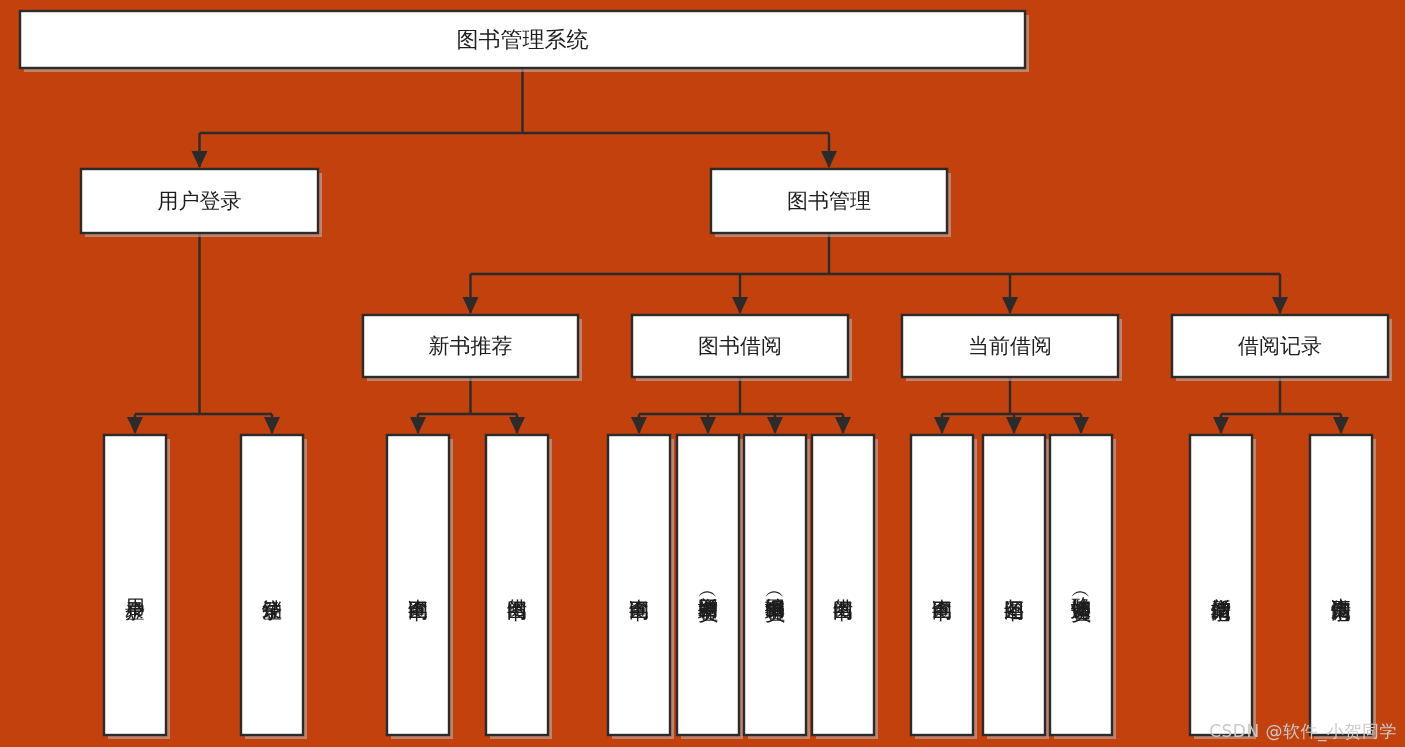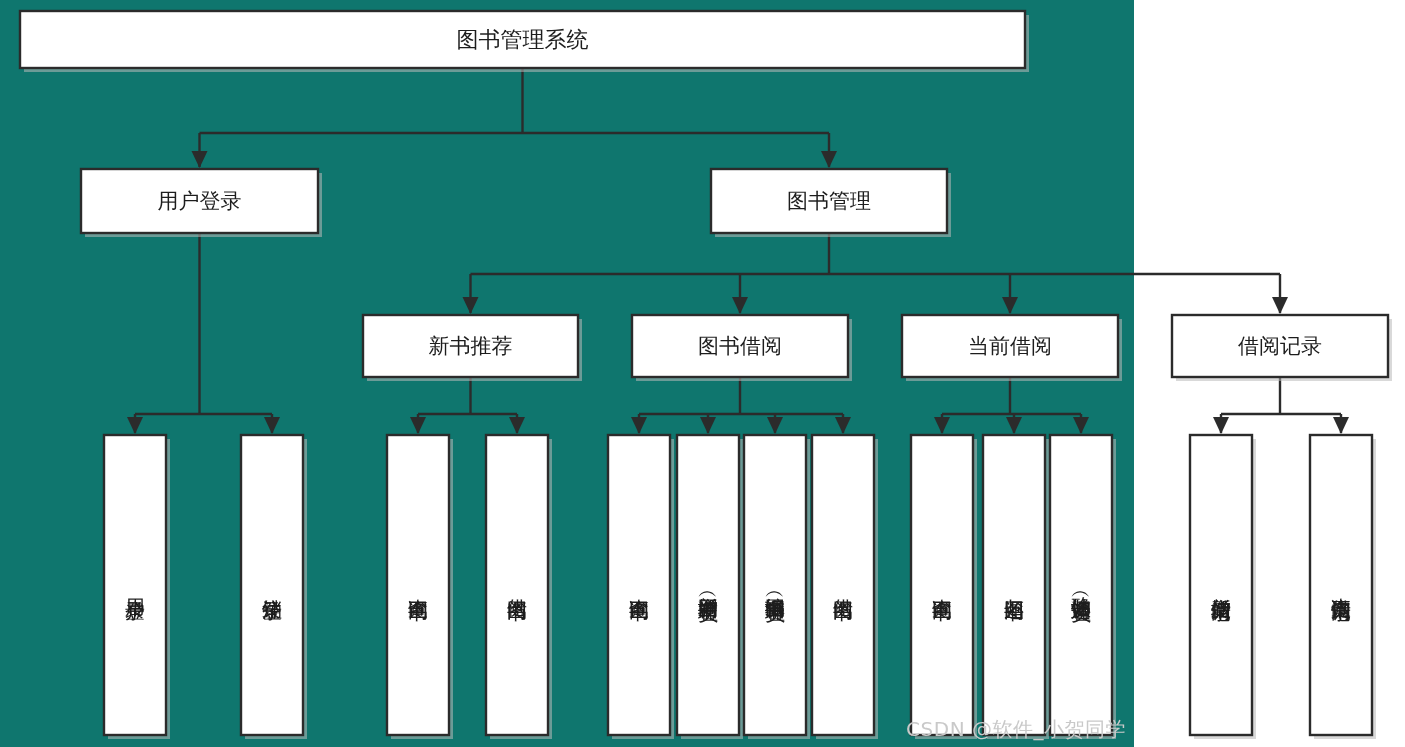--- a/index.html
+++ b/index.html
@@ -10,23 +10,23 @@
   }
   body {
     width: 1405px;
     height: 747px;
     font-family: "DejaVu Sans", "Liberation Sans", sans-serif;
     overflow: hidden;
     position: relative;
   }
   #diagram-root {
     position: relative;
-    width: 1134px;
+    width: 1405px;
     height: 747px;
-    background: #0f766e;
+    background: #c2410c;
   }
   svg#diagram-svg {
     position: absolute;
     left: 0;
     top: 0;
     width: 1405px;
     height: 747px;
     display: block;
   }
   .node-box {
@@ -81,21 +81,21 @@
     color: #1d1d1d;
     letter-spacing: 1px;
     white-space: nowrap;
     text-align: center;
   }
   .watermark {
     position: absolute;
     right: 8px;
     bottom: 4px;
     font-family: "DejaVu Sans", "Liberation Sans", sans-serif;
-    font-size: 20px;
+    font-size: 17px;
     color: #c9c9c9;
     letter-spacing: 0.5px;
     user-select: none;
     white-space: nowrap;
   }
 </style>
 </head>
 <body>
 
 <div id="diagram-root">

